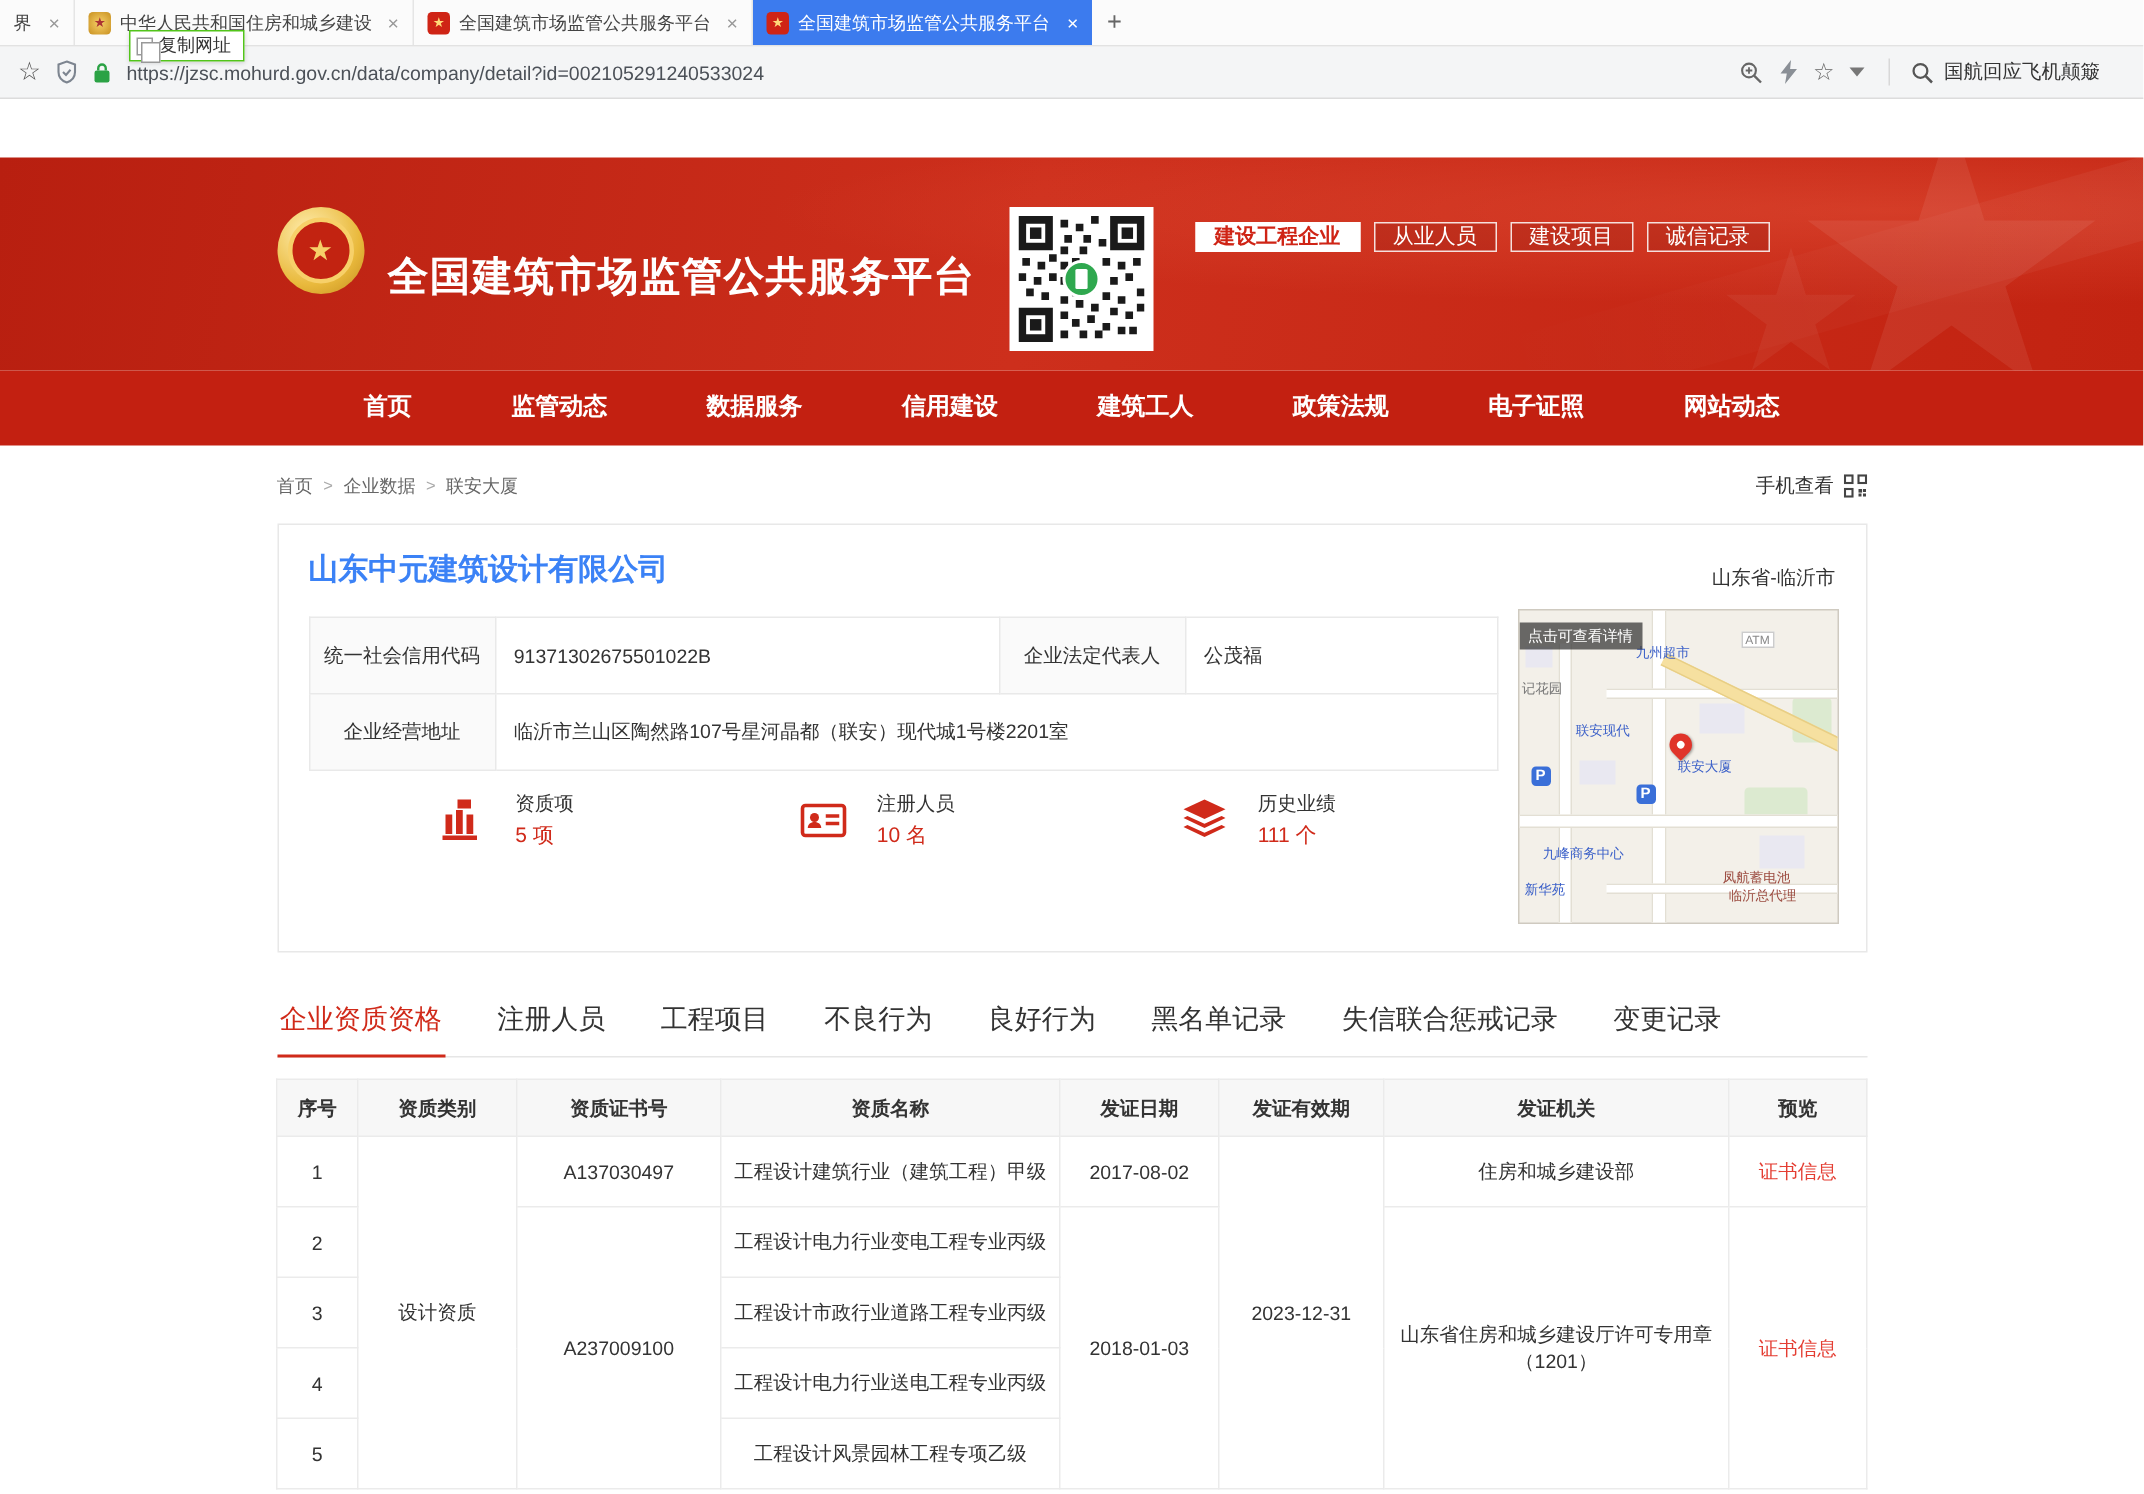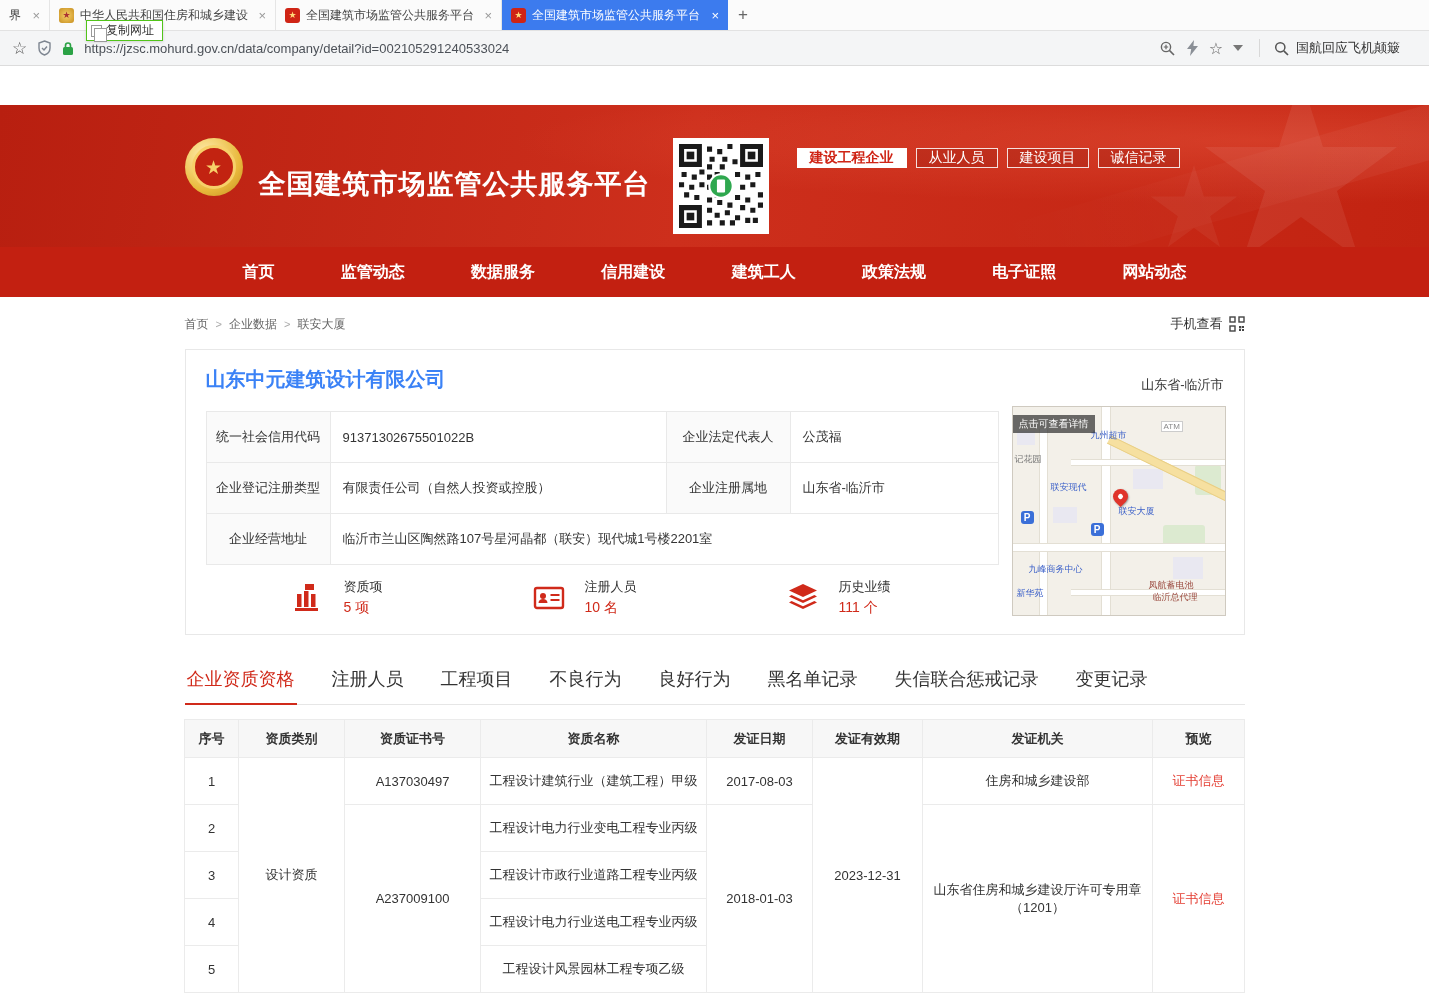--- a/index.html
+++ b/index.html
@@ -279,26 +279,20 @@
 
   <table class="info-table">
     <tbody>
         <tr>
       <td class="lbl">统一社会信用代码</td>
       <td class="val1">91371302675501022B</td>
       <td class="lbl">企业法定代表人</td>
       <td class="val2">公茂福</td>
     </tr>
     <tr>
-      <td class="lbl">企业登记注册类型</td>
-      <td class="val1">有限责任公司（自然人投资或控股）</td>
-      <td class="lbl">企业注册属地</td>
-      <td class="val2">山东省-临沂市</td>
-    </tr>
-    <tr>
       <td class="lbl">企业经营地址</td>
       <td colspan="3">临沂市兰山区陶然路107号星河晶都（联安）现代城1号楼2201室</td>
     </tr>
   </tbody>
     </table>
 
   <div class="stats">
     <div class="stat">
       <svg class="ic" width="32" height="32" viewBox="0 0 32 32">
         <g fill="#d02a1a">
@@ -401,21 +395,21 @@
     <th>发证日期</th>
     <th>发证有效期</th>
     <th>发证机关</th>
     <th>预览</th>
   </tr>
   <tr>
     <td>1</td>
     <td rowspan="5">设计资质</td>
     <td>A137030497</td>
     <td>工程设计建筑行业（建筑工程）甲级</td>
-    <td>2017-08-03</td>
+    <td>2017-08-02</td>
     <td rowspan="5">2023-12-31</td>
     <td>住房和城乡建设部</td>
     <td><span class="link-red">证书信息</span></td>
   </tr>
   <tr>
     <td>2</td>
     <td rowspan="4">A237009100</td>
     <td>工程设计电力行业变电工程专业丙级</td>
     <td rowspan="4">2018-01-03</td>
     <td rowspan="4">山东省住房和城乡建设厅许可专用章（1201）</td>

